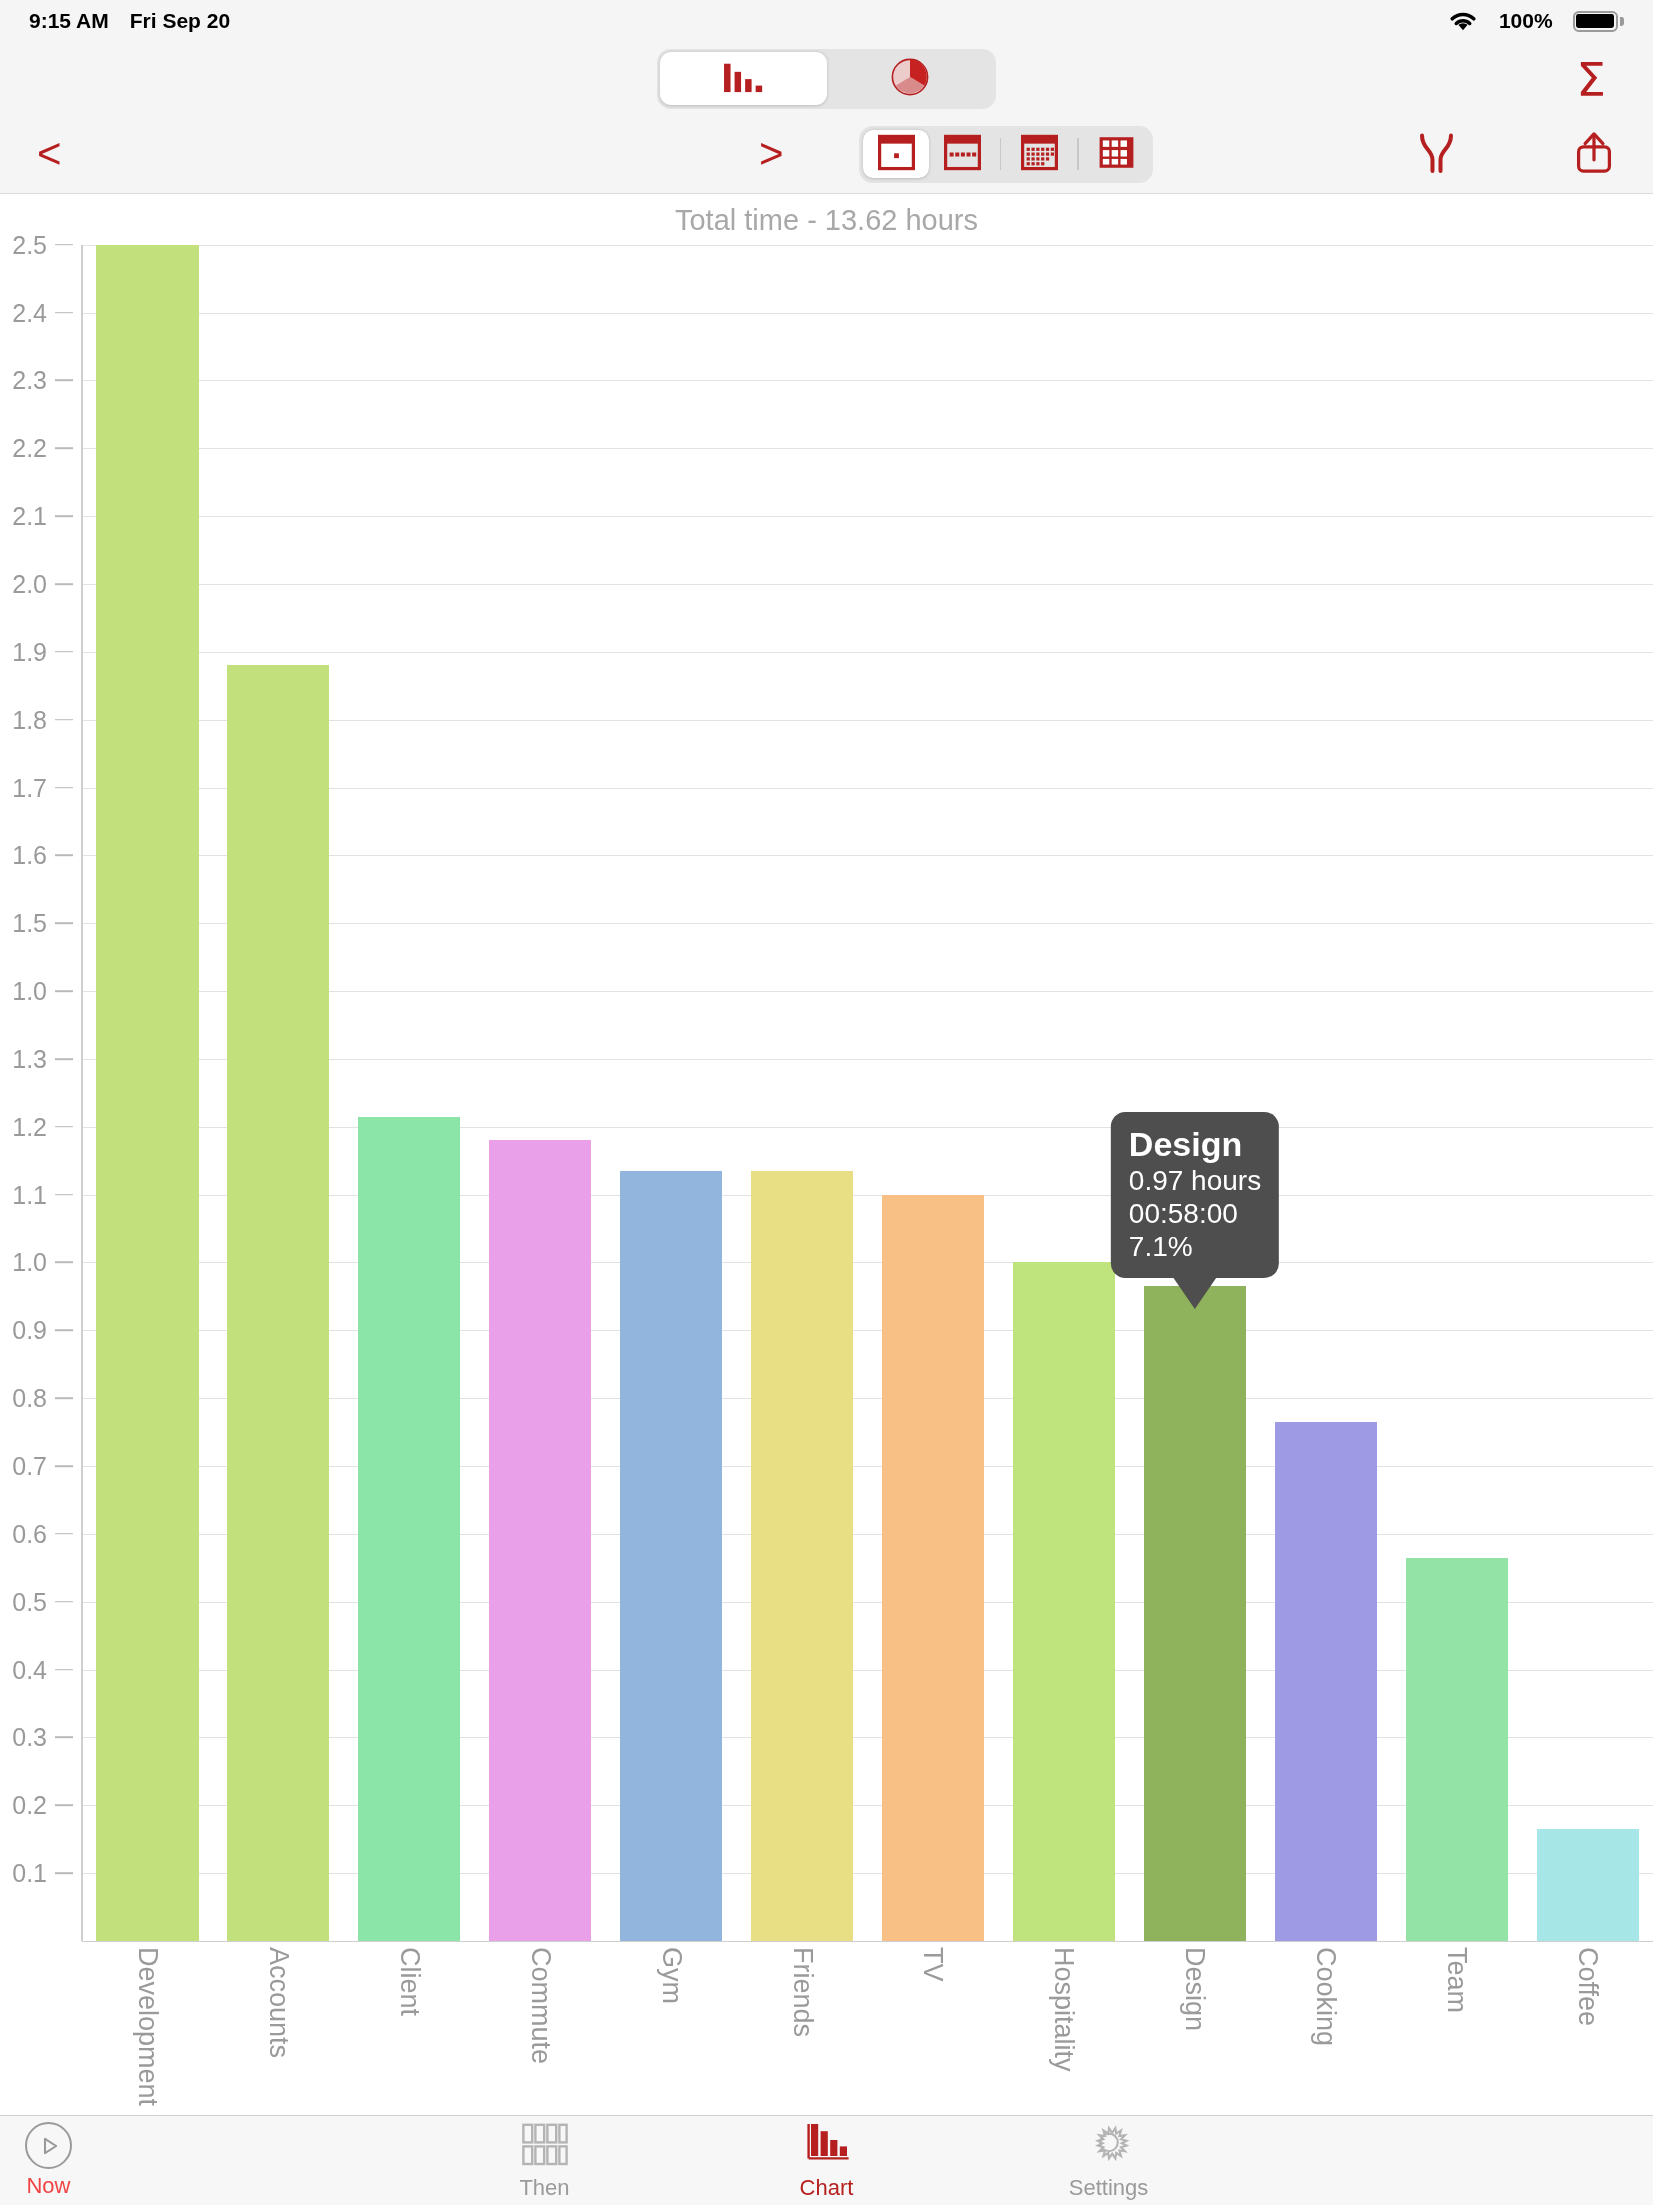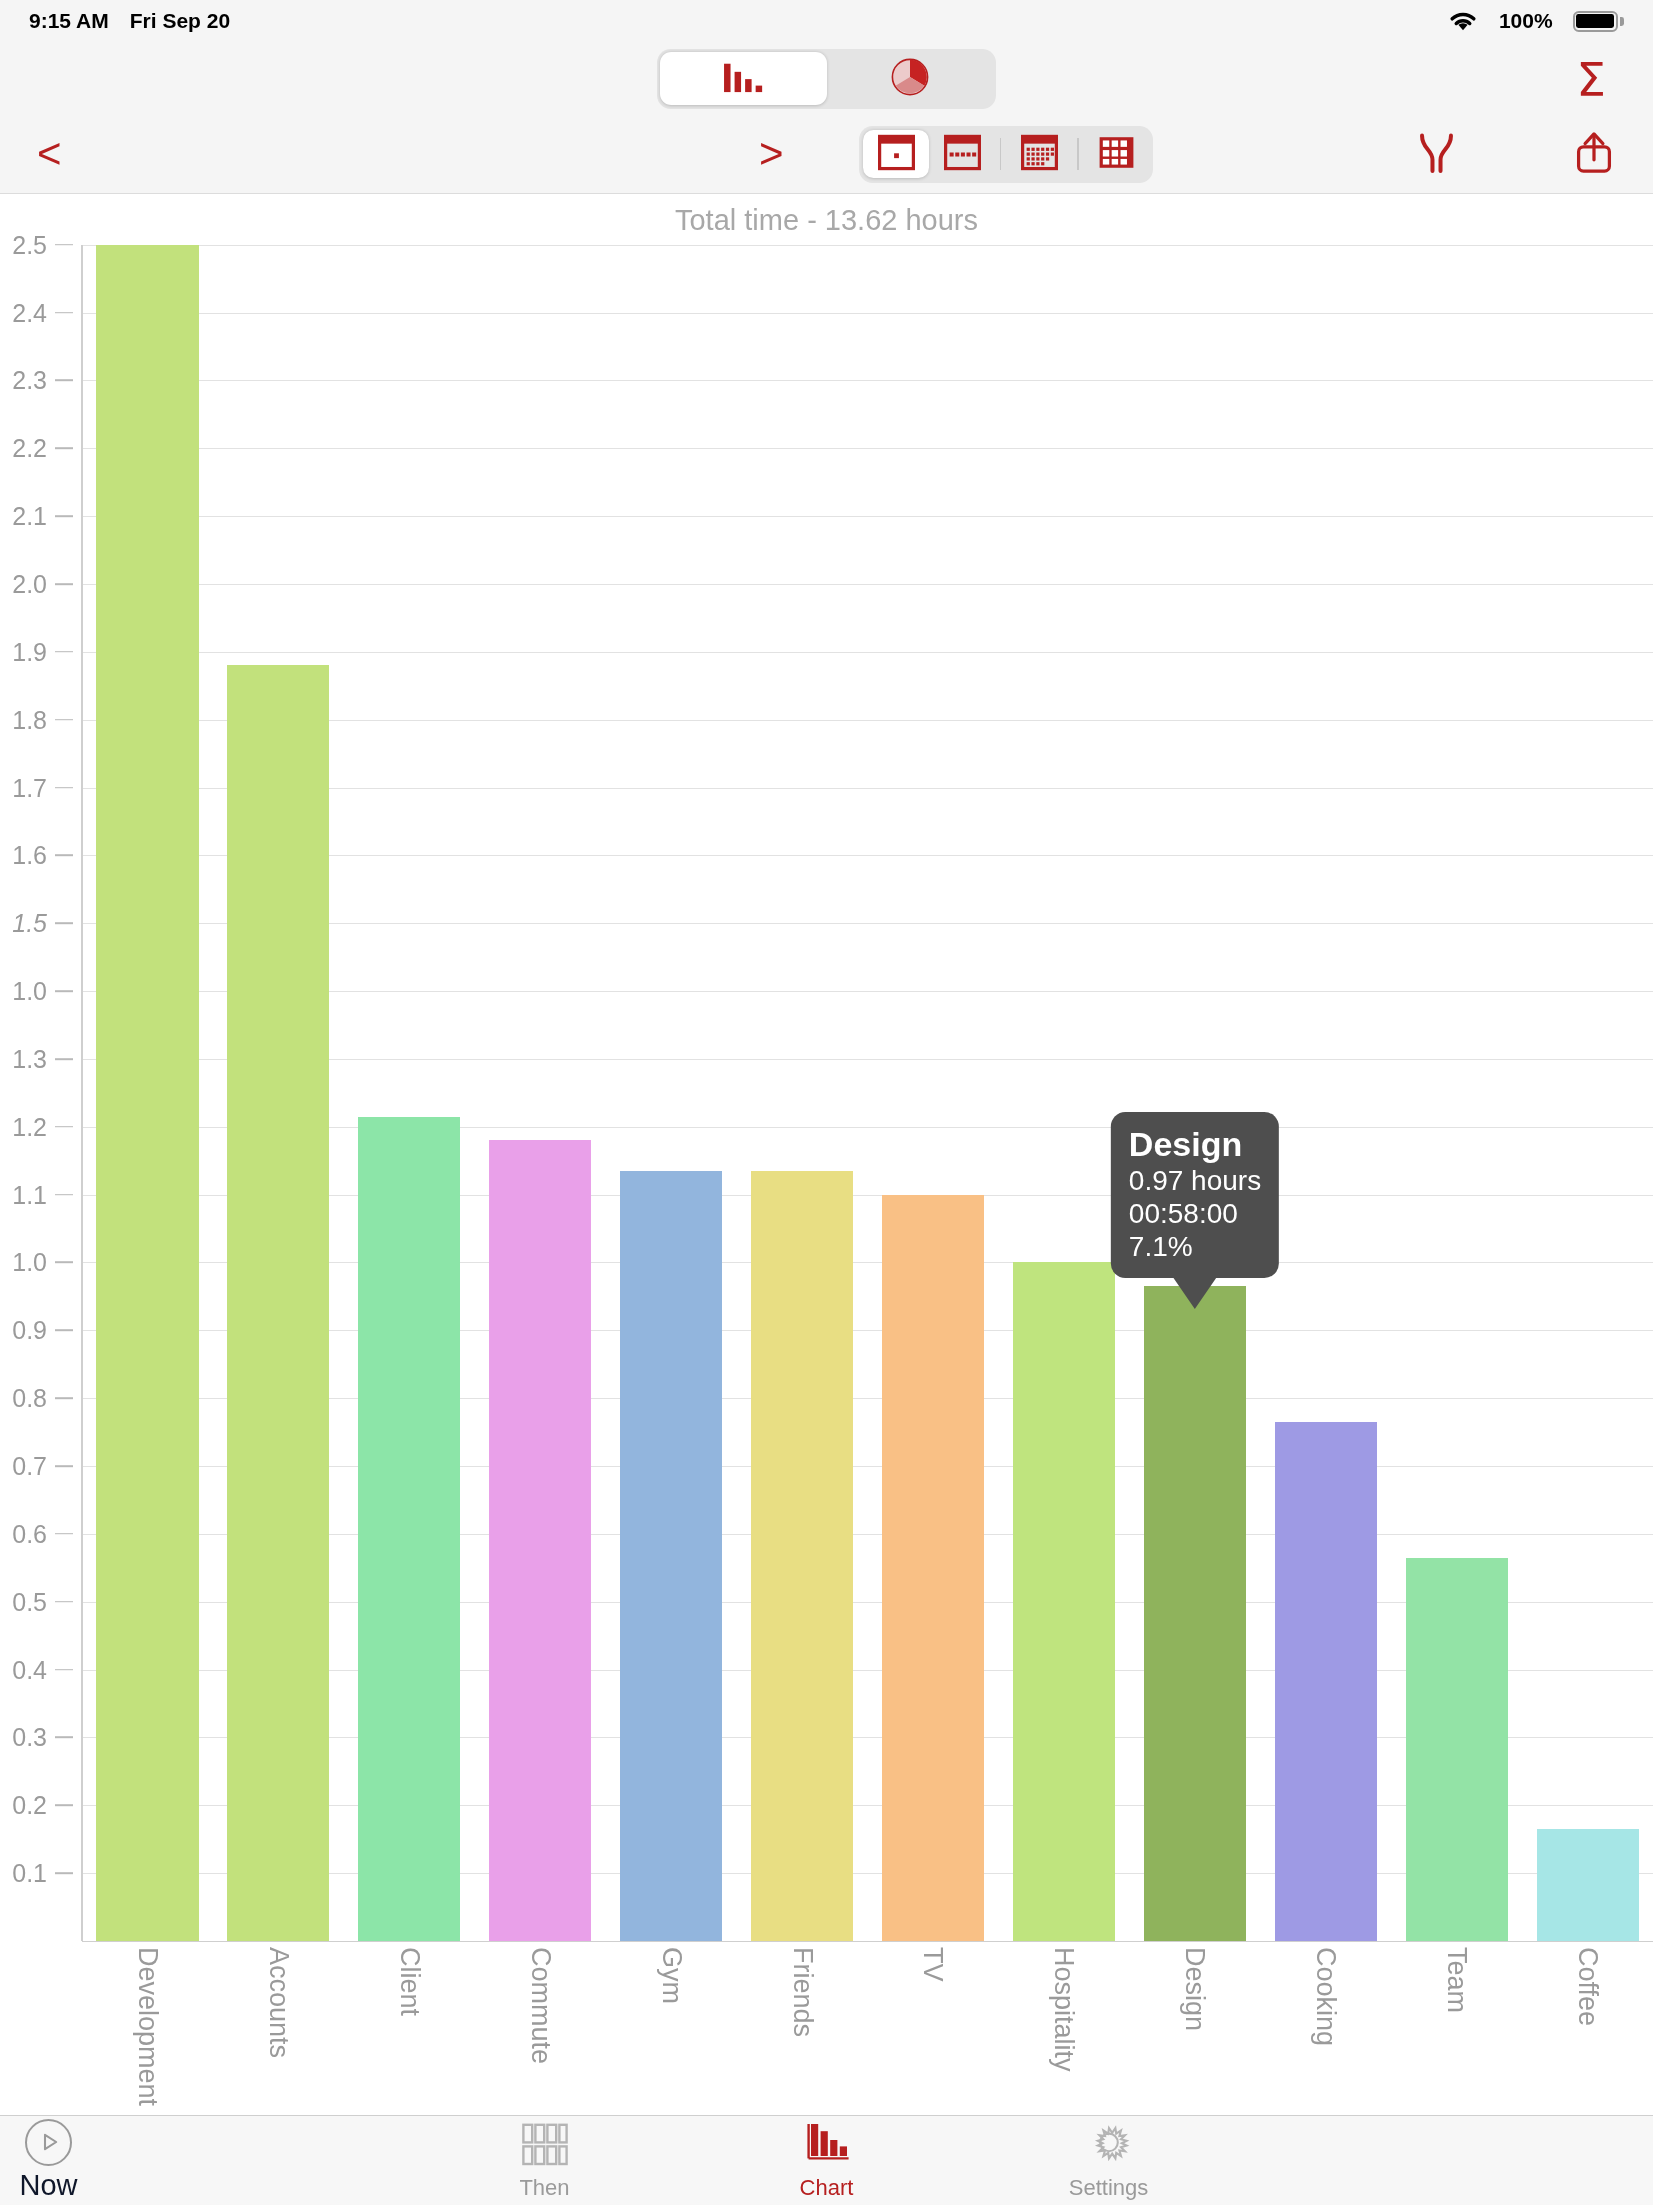--- a/index.html
+++ b/index.html
@@ -140,21 +140,21 @@
   .tab-label { font-size:22px; color:#9a9a9a;text-align:right; }
   .tab.active .tab-label { color:#b61f1f; }
   .now-btn {
     position:absolute; left:0; width:97px; display:flex; flex-direction:column;
     align-items:center; gap:3.2px; cursor:pointer;
   }
   .now-circle {
     width:47px; height:47px; border-radius:50%; border:2.4px solid #9a9a9a;
     display:flex; align-items:center; justify-content:center;
   }
-  .now-label { font-size:29px; color:#0f172a; }
+  .now-label { font-size:22px; color:#ef4444; }
 </style>
 </head>
 <body>
 
 <div class="screen">
 
   <div class="statusbar">
     <div class="sb-left">
       <span>9:15 AM</span>
       <span>Fri Sep 20</span>
@@ -355,21 +355,21 @@
           <div class="ytick" style="top: 60%;">1.0</div>
           <div class="ytick-mark" style="top: 60%;"></div>
           <div class="ytick" style="top: 56%;">1.1</div>
           <div class="ytick-mark" style="top: 56%;"></div>
           <div class="ytick" style="top: 52%;">1.2</div>
           <div class="ytick-mark" style="top: 52%;"></div>
           <div class="ytick" style="top: 48%;">1.3</div>
           <div class="ytick-mark" style="top: 48%;"></div>
           <div class="ytick" style="top: 44%;">1.0</div>
           <div class="ytick-mark" style="top: 44%;"></div>
-          <div class="ytick" style="top: 40%; font-style: italic;">1.5</div>
+          <div class="ytick" style="top: 40%;">1.5</div>
           <div class="ytick-mark" style="top: 40%;"></div>
           <div class="ytick" style="top: 36%;">1.6</div>
           <div class="ytick-mark" style="top: 36%;"></div>
           <div class="ytick" style="top: 32%;">1.7</div>
           <div class="ytick-mark" style="top: 32%;"></div>
           <div class="ytick" style="top: 28%;">1.8</div>
           <div class="ytick-mark" style="top: 28%;"></div>
           <div class="ytick" style="top: 24%;">1.9</div>
           <div class="ytick-mark" style="top: 24%;"></div>
           <div class="ytick" style="top: 20%;">2.0</div>

